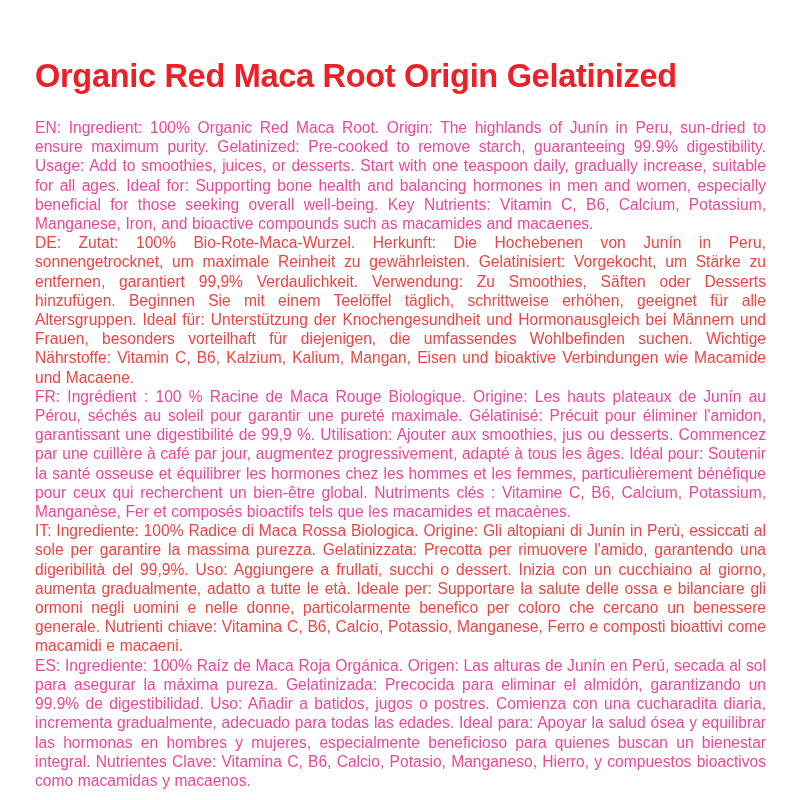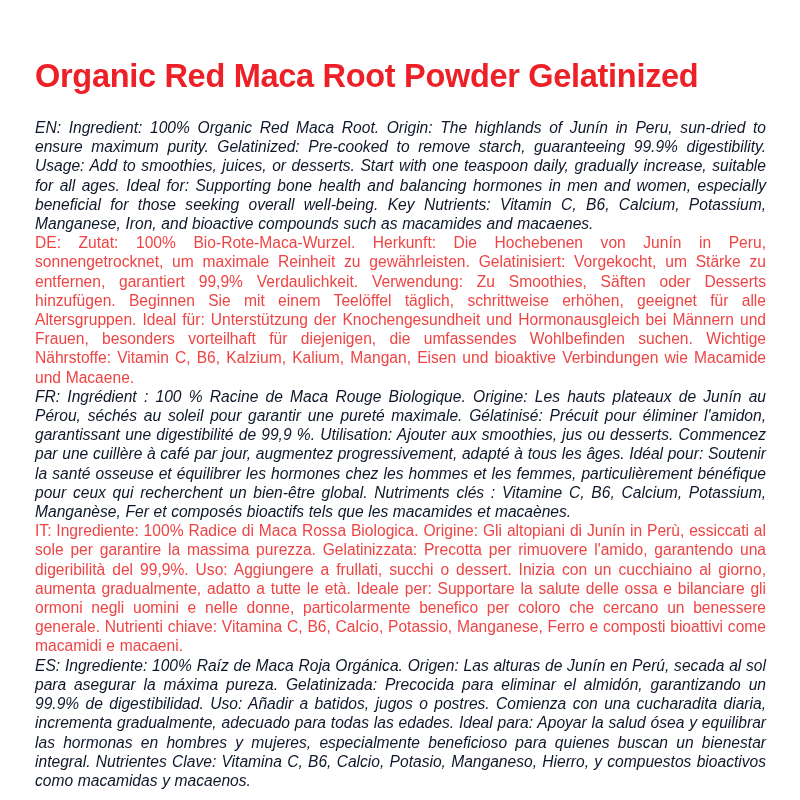--- a/index.html
+++ b/index.html
@@ -26,28 +26,28 @@
     color: #ed2027;
     white-space: nowrap;
   }
   .para {
     margin: 0;
     font-size: 15.6px;
     line-height: 19.2px;
     text-align: justify;
     word-spacing: 0.02em;
   }
-  .para.black { color: #0f172a; font-style: italic; }
+  .para.black { color: #ec4899; }
   .para.red   { color: #ef4444; }
 </style>
 </head>
 <body>
 
 <div class="page">
-  <h1 class="title">Organic Red Maca Root Powder Gelatinized</h1>
+  <h1 class="title">Organic Red Maca Root Origin Gelatinized</h1>
 
   <p class="para black">EN: Ingredient: 100% Organic Red Maca Root. Origin: The highlands of Junín in Peru, sun-dried to ensure maximum purity. Gelatinized: Pre-cooked to remove starch, guaranteeing 99.9% digestibility. Usage: Add to smoothies, juices, or desserts. Start with one teaspoon daily, gradually increase, suitable for all ages. Ideal for: Supporting bone health and balancing hormones in men and women, especially beneficial for those seeking overall well-being. Key Nutrients: Vitamin C, B6, Calcium, Potassium, Manganese, Iron, and bioactive compounds such as macamides and macaenes.</p>
 
   <p class="para red">DE: Zutat: 100% Bio-Rote-Maca-Wurzel. Herkunft: Die Hochebenen von Junín in Peru, sonnengetrocknet, um maximale Reinheit zu gewährleisten. Gelatinisiert: Vorgekocht, um Stärke zu entfernen, garantiert 99,9% Verdaulichkeit. Verwendung: Zu Smoothies, Säften oder Desserts hinzufügen. Beginnen Sie mit einem Teelöffel täglich, schrittweise erhöhen, geeignet für alle Altersgruppen. Ideal für: Unterstützung der Knochengesundheit und Hormonausgleich bei Männern und Frauen, besonders vorteilhaft für diejenigen, die umfassendes Wohlbefinden suchen. Wichtige Nährstoffe: Vitamin C, B6, Kalzium, Kalium, Mangan, Eisen und bioaktive Verbindungen wie Macamide und Macaene.</p>
 
   <p class="para black">FR: Ingrédient : 100 % Racine de Maca Rouge Biologique. Origine: Les hauts plateaux de Junín au Pérou, séchés au soleil pour garantir une pureté maximale. Gélatinisé: Précuit pour éliminer l'amidon, garantissant une digestibilité de 99,9 %. Utilisation: Ajouter aux smoothies, jus ou desserts. Commencez par une cuillère à café par jour, augmentez progressivement, adapté à tous les âges. Idéal pour: Soutenir la santé osseuse et équilibrer les hormones chez les hommes et les femmes, particulièrement bénéfique pour ceux qui recherchent un bien-être global. Nutriments clés : Vitamine C, B6, Calcium, Potassium, Manganèse, Fer et composés bioactifs tels que les macamides et macaènes.</p>
 
   <p class="para red">IT: Ingrediente: 100% Radice di Maca Rossa Biologica. Origine: Gli altopiani di Junín in Perù, essiccati al sole per garantire la massima purezza. Gelatinizzata: Precotta per rimuovere l'amido, garantendo una digeribilità del 99,9%. Uso: Aggiungere a frullati, succhi o dessert. Inizia con un cucchiaino al giorno, aumenta gradualmente, adatto a tutte le età. Ideale per: Supportare la salute delle ossa e bilanciare gli ormoni negli uomini e nelle donne, particolarmente benefico per coloro che cercano un benessere generale. Nutrienti chiave: Vitamina C, B6, Calcio, Potassio, Manganese, Ferro e composti bioattivi come macamidi e macaeni.</p>
 
   <p class="para black">ES: Ingrediente: 100% Raíz de Maca Roja Orgánica. Origen: Las alturas de Junín en Perú, secada al sol para asegurar la máxima pureza. Gelatinizada: Precocida para eliminar el almidón, garantizando un 99.9% de digestibilidad. Uso: Añadir a batidos, jugos o postres. Comienza con una cucharadita diaria, incrementa gradualmente, adecuado para todas las edades. Ideal para: Apoyar la salud ósea y equilibrar las hormonas en hombres y mujeres, especialmente beneficioso para quienes buscan un bienestar integral. Nutrientes Clave: Vitamina C, B6, Calcio, Potasio, Manganeso, Hierro, y compuestos bioactivos como macamidas y macaenos.</p>

